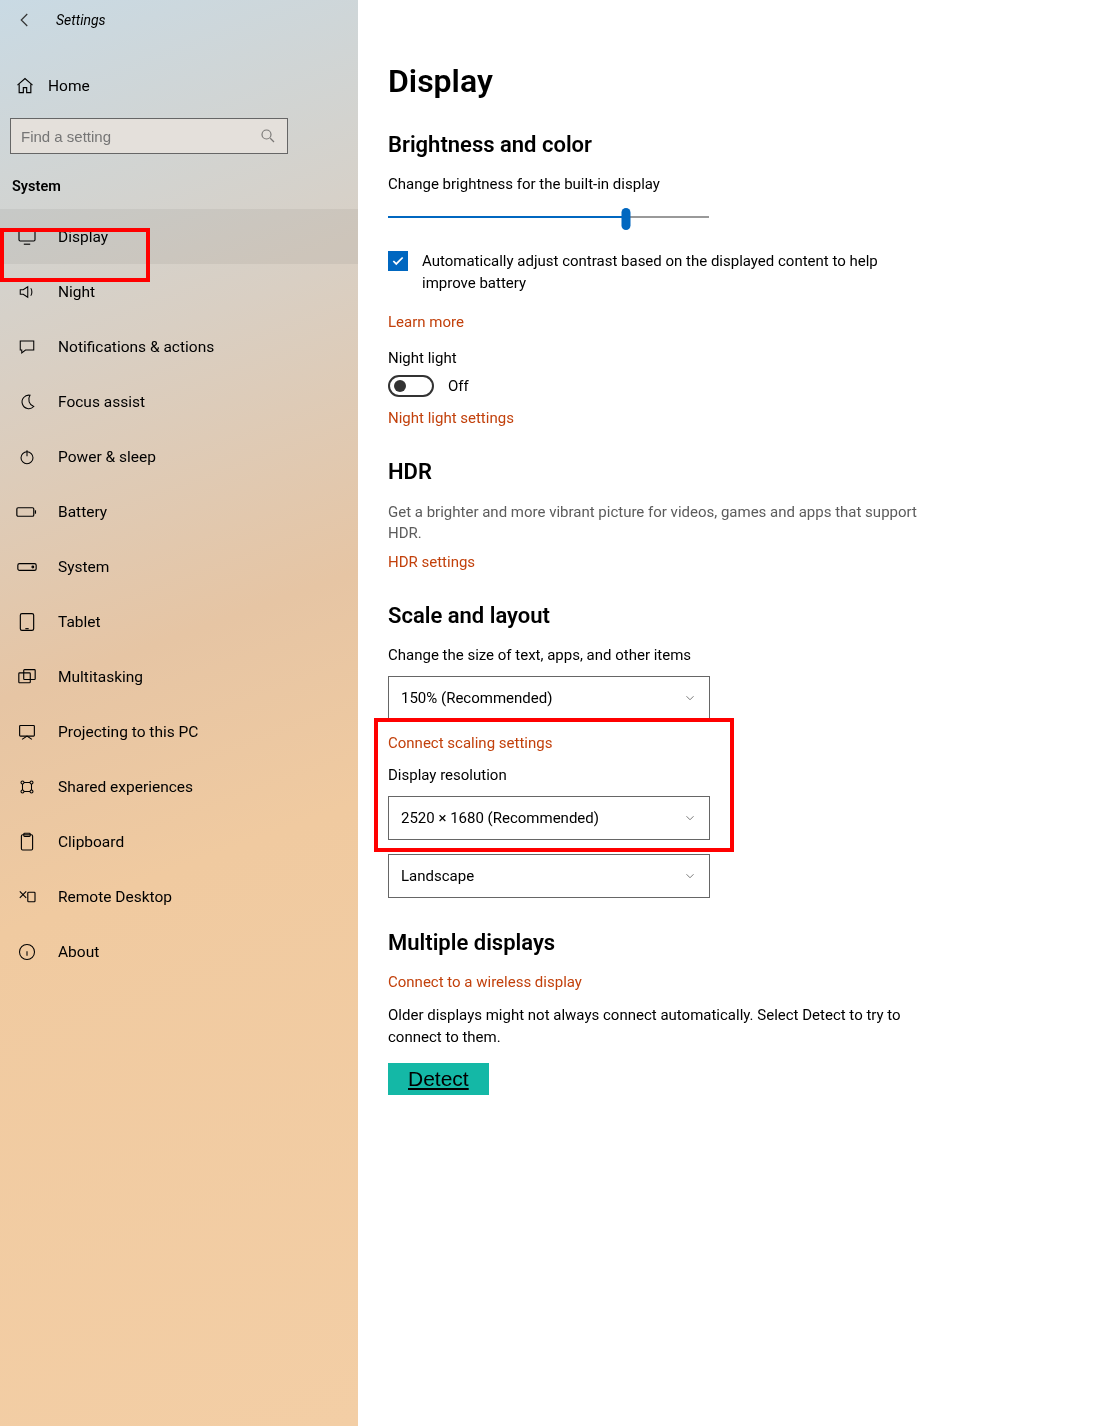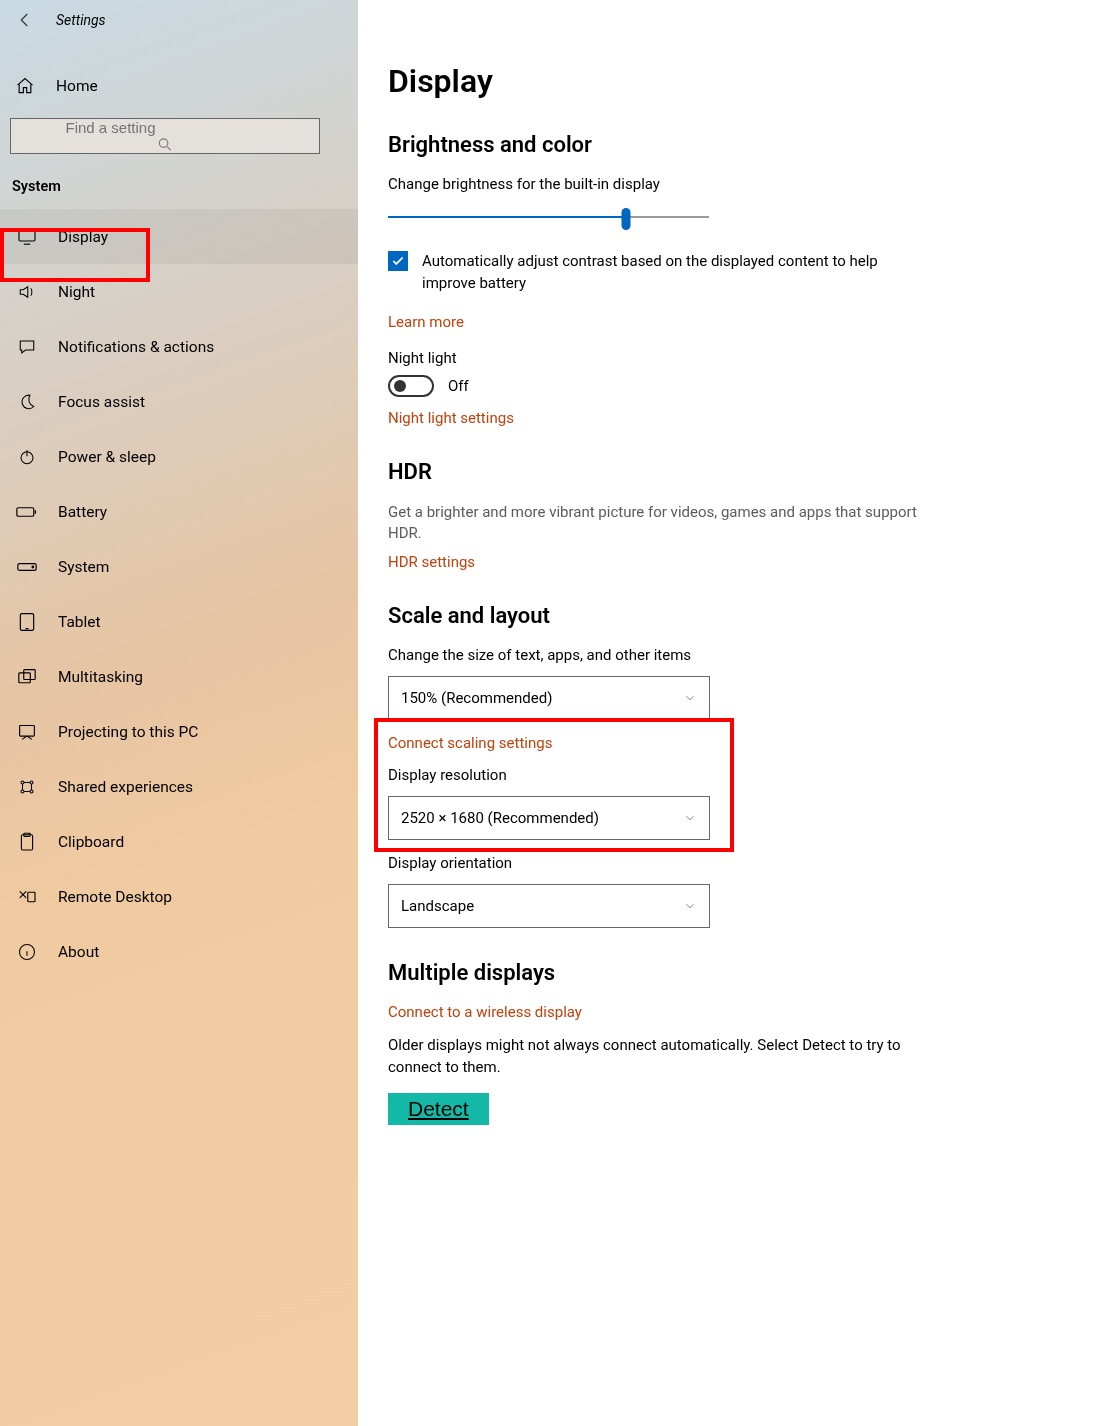--- a/index.html
+++ b/index.html
@@ -17,26 +17,26 @@
   
   .sidebar {
     width: 358px;
     height: 100%;
     background: linear-gradient(160deg,#c9dae4 0%,#d9cfc3 25%,#e6c5a4 45%,#f0caa0 60%,#f3cea5 100%);
     position: relative;
   }
   .sidebar .topbar { display:flex; align-items:center; gap:20px; padding:8px 14px; height:40px;font-style:italic; }
   .sidebar .back { width:22px; height:22px; display:flex; align-items:center; justify-content:center; cursor:pointer; }
   .settings-label { font-size:14px; }
-  .home-row { display:flex; align-items:center; gap:20px; padding:0 14px; margin-top:24px; height:44px; cursor:pointer; }
+  .home-row { display:flex; align-items:center; gap:12px; padding:0 14px; margin-top:24px; height:44px; cursor:pointer; }
   .home-row .icon { width:22px; display:flex; justify-content:center; }
   .search-wrap { padding:10px 10px 0 10px; }
   .search {
-    width:310px; height:36px; border:1px solid #666; background:#e4e0db;
-    display:flex; align-items:center; padding:0 10px; cursor:text;flex-direction:column;
+    width:278px; height:36px; border:1px solid #666; background:#e4e0db;
+    display:flex; align-items:center; padding:0 10px; cursor:text;
   }
   .search input { border:none; background:transparent; flex:1; height:100%; font-size:15px; color:#555; outline:none; }
   .search .si { width:18px; height:18px; opacity:.6; }
   .group-label { font-weight:600; font-size:14.5px; padding:24px 12px 14px 12px; }
   .nav-item {
     display:flex; align-items:center; gap:20px; height:55px; padding:0 16px; cursor:pointer;
   }
   .nav-item .icon { width:22px; display:flex; justify-content:center; align-items:center; }
   .nav-item.active { background:rgba(0,0,0,.05); }
   .highlight-red { position:absolute; border:4px solid #ff0000; pointer-events:none; }
@@ -286,21 +286,20 @@
     <div class="link">Connect scaling settings</div>
 
     <div class="label-text mt14">Display resolution</div>
     <div class="select">
       <span>2520 × 1680 (Recommended)</span>
       <svg class="chev" width="14" height="14" viewBox="0 0 24 24" fill="none" stroke="#333" stroke-width="1.6">
           <path d="M6 9l6 6 6-6"></path>
         </svg>
     </div>
 
-    <div class="label-text">Display orientation</div>
     <div class="select">
       <span>Landscape</span>
       <svg class="chev" width="14" height="14" viewBox="0 0 24 24" fill="none" stroke="#333" stroke-width="1.6">
           <path d="M6 9l6 6 6-6"></path>
         </svg>
     </div>
 
     <h2 class="section-title">Multiple displays</h2>
     <div class="link link-block">Connect to a wireless display</div>
     <div class="mt14" style="max-width:540px; line-height:1.45;">Older displays might not always connect automatically. Select Detect to try to connect to them.</div>

